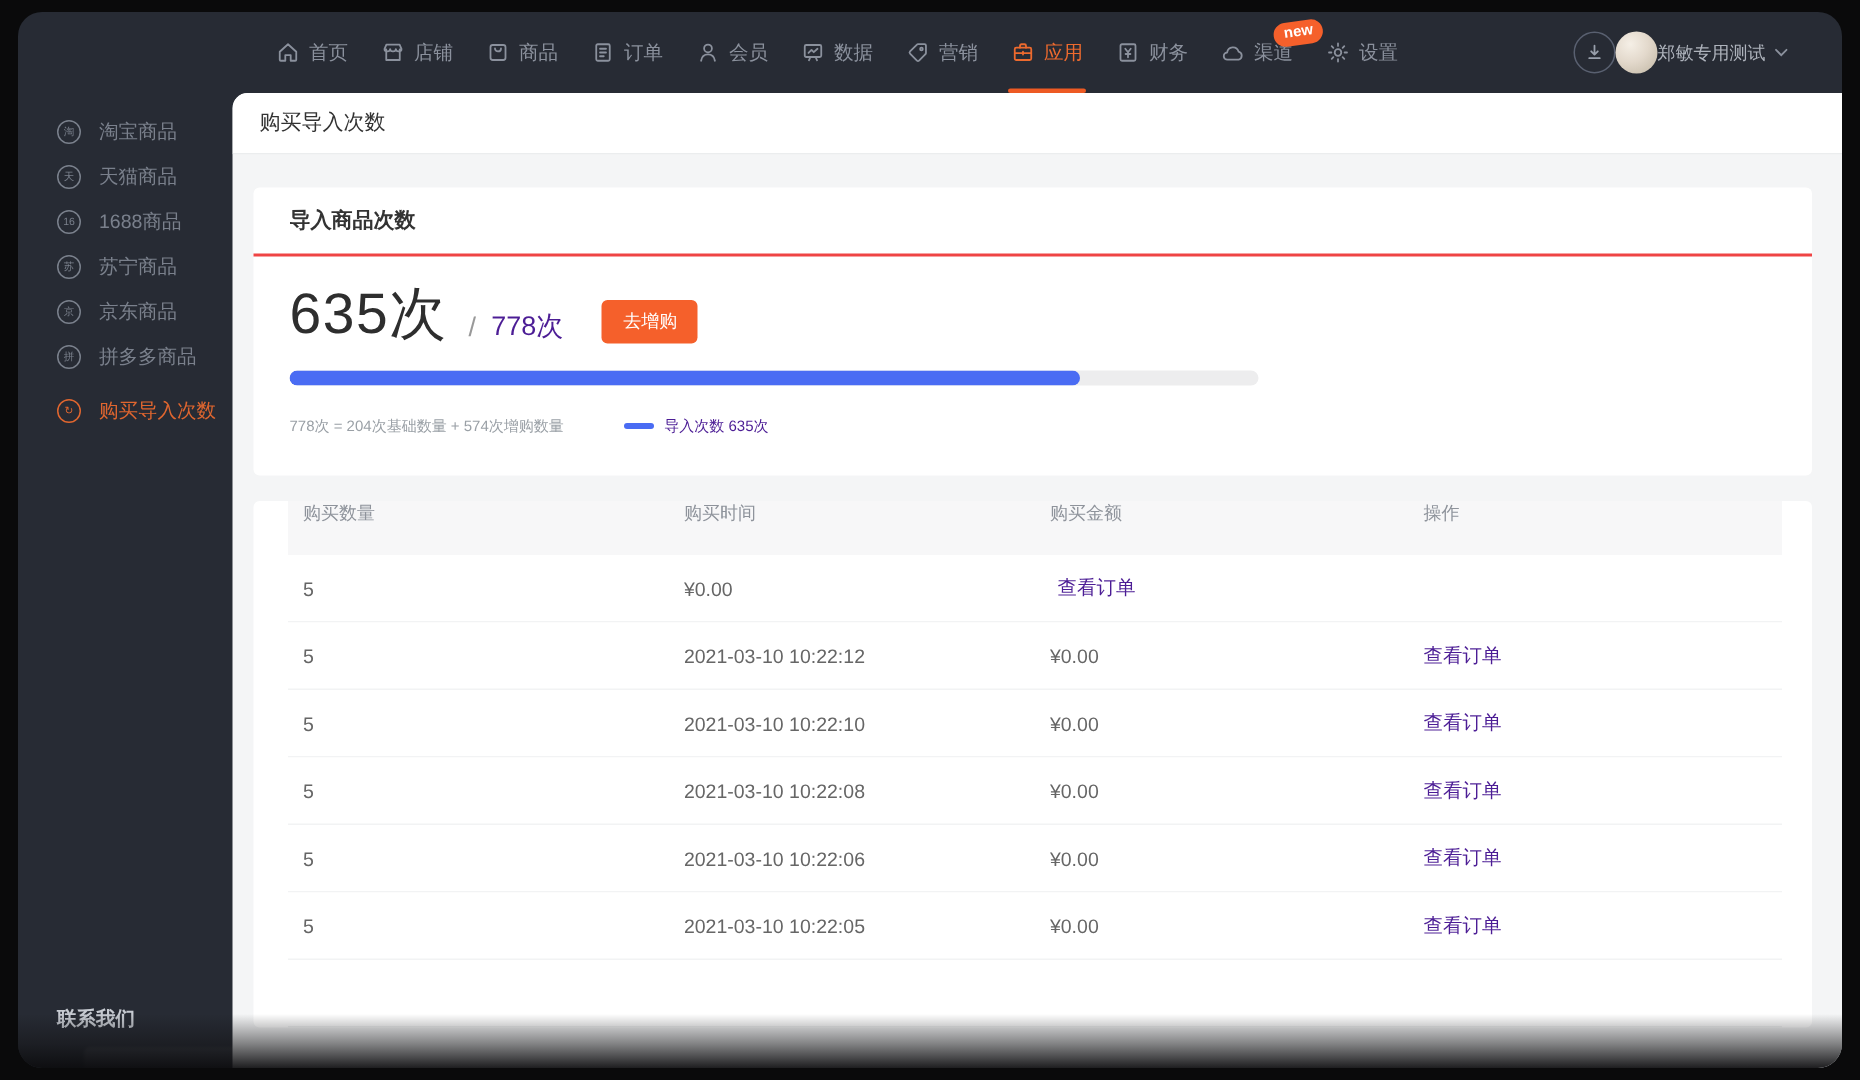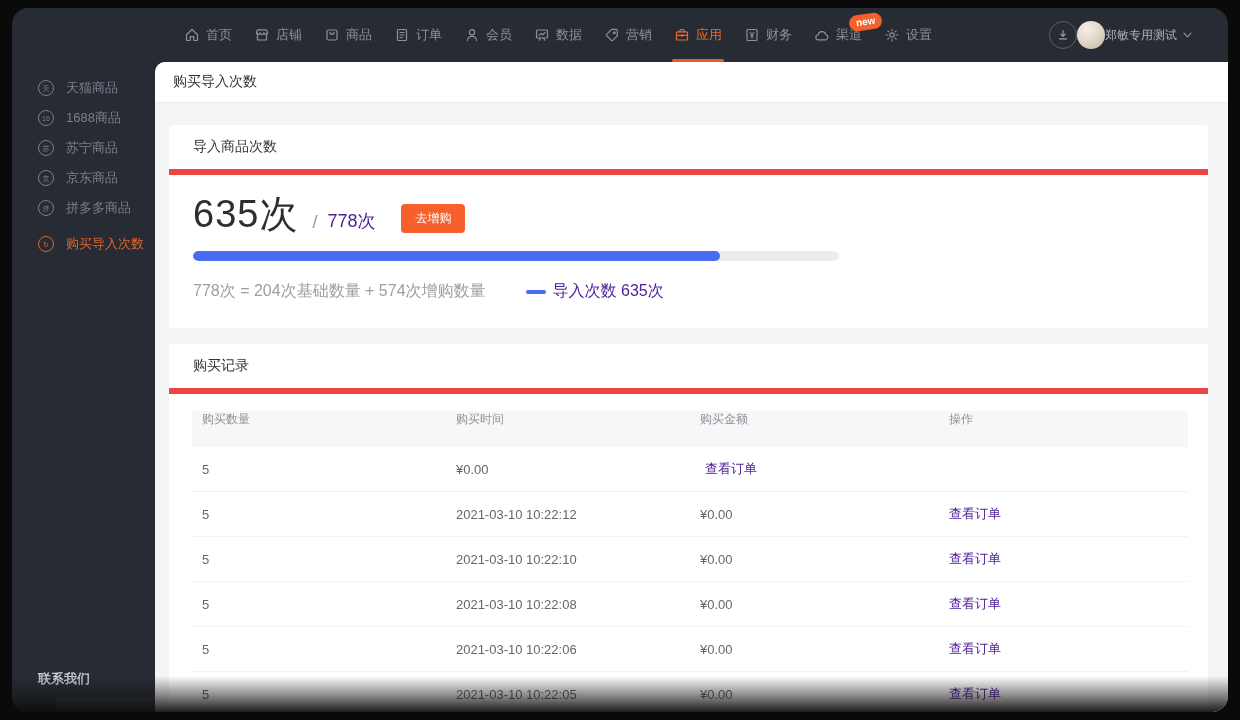--- a/index.html
+++ b/index.html
@@ -26,30 +26,30 @@
   .side-item.active{color:#e0662f;margin-top:6px}
   .ring{flex:0 0 auto;width:14px;height:14px;border:1px solid currentColor;border-radius:50%;display:flex;align-items:center;justify-content:center;font-size:7px;line-height:1}
   .side-footer{position:absolute;left:26px;bottom:24px;color:#c6cad1;font-size:13px;font-weight:bold;cursor:pointer}
   .cutoff-box{position:absolute;left:44px;bottom:-6px;width:118px;height:20px;background:rgba(255,255,255,0.07);border-radius:4px;filter:blur(1px)}
 
   
   .content{position:absolute;left:143px;top:54px;right:0;bottom:0;background:#f4f5f6;border-top-left-radius:10px;overflow:hidden}
   .page-header{height:40px;background:#fff;border-bottom:1px solid #ebedee;display:flex;align-items:center;padding-left:18px;font-size:14px;color:#333;border-top-left-radius:10px}
   .card{background:#fff;border-radius:4px;margin:0 20px 16px 14px}
   .card.first{margin-top:22px}
-  .card-title{padding:13px 24px;font-size:14px;color:#333;font-weight:normal;border-bottom:6px solid #ef4444}
+  .card-title{padding:13px 24px;font-size:14px;color:#333;font-weight:bold;border-bottom:2px solid #ef4444}
   .usage-body{padding:20px 24px 26px}
   .stat-row{display:flex;align-items:flex-end}
   .stat-big{font-size:38px;color:#2e2e2e;letter-spacing:1px;line-height:1}
   .stat-slash{margin:4px 10px 0 14px;color:#999;font-size:18px}
   .stat-total{margin-top:4px;font-size:18px;color:#4c1d95}
   .buy-btn{margin-left:26px;margin-top:2px;background:#f5602b;color:#fff;font-size:12px;padding:6px 14px;border-radius:4px;border:none;cursor:pointer;font-family:Liberation Serif, serif}
   .progress-track{margin-top:18px;width:646px;height:10px;background:#ededee;border-radius:5px;overflow:hidden}
   .progress-fill{height:100%;background:#4a6cf3;border-radius:5px}
-  .meta-row{display:flex;align-items:center;margin-top:20px;font-size:16px}
+  .meta-row{display:flex;align-items:center;margin-top:20px;font-size:10px}
   .formula{color:#9aa0a6}
   .legend{margin-left:40px;display:flex;align-items:center;gap:7px;color:#4c1d95}
   .legend-dash{width:20px;height:4px;border-radius:2px;background:#4a6cf3}
 
   
   .table{margin:17px 20px 0 23px}
   .t-head{display:flex;background:#f7f7f8;height:36px;align-items:flex-start;font-size:12px;color:#8e939b}
   .t-row{display:flex;height:44px;align-items:center;font-size:13px;color:#666;border-bottom:1px solid #f2f3f4;background:#fff}
   .c1{width:26.5%;padding-left:10px;box-sizing:border-box}
   .c2{width:24.5%}
@@ -167,20 +167,24 @@
         <svg class="chev" width="9" height="6" viewBox="0 0 9 6" fill="none" stroke="currentColor" stroke-width="1.2" stroke-linecap="round">
             <path d="M1 1.2 4.5 4.8 8 1.2"></path>
           </svg>
       </div>
     </div>
   </div>
 
   <div class="sidebar">
     <div class="side-list">
       <div class="side-item">
+        <span class="ring">淘</span>
+        <span>淘宝商品</span>
+      </div>
+      <div class="side-item">
         <span class="ring">天</span>
         <span>天猫商品</span>
       </div>
       <div class="side-item">
         <span class="ring">16</span>
         <span>1688商品</span>
       </div>
       <div class="side-item">
         <span class="ring">苏</span>
         <span>苏宁商品</span>
@@ -223,21 +227,20 @@
           <span class="formula">778次 = 204次基础数量 + 574次增购数量</span>
           <span class="legend">
             <span class="legend-dash"></span>
             <span>导入次数 635次</span>
           </span>
         </div>
       </div>
     </div>
 
     <div class="card">
-      <div class="card-title">购买记录</div>
       <div class="table">
         <div class="t-head">
           <span class="c1">购买数量</span>
           <span class="c2">购买时间</span>
           <span class="c3">购买金额</span>
           <span class="c4">操作</span>
         </div>
 
         <div class="t-row">
           <span class="c1">5</span>

